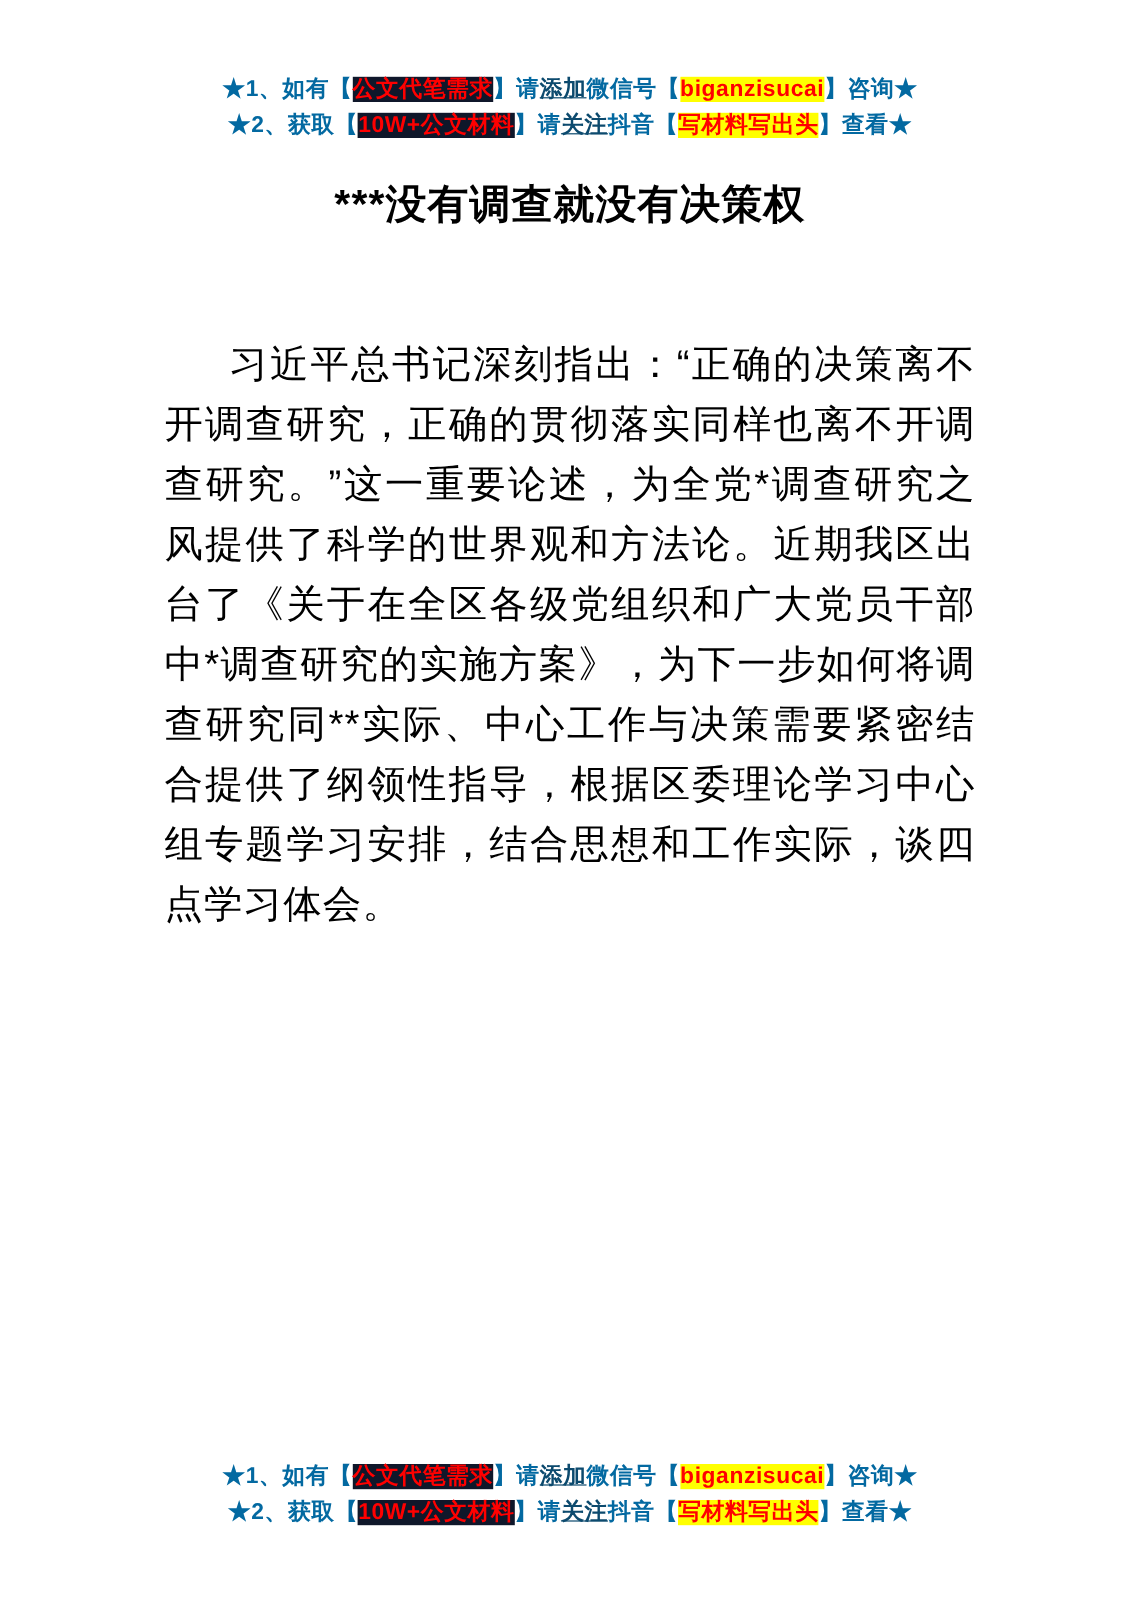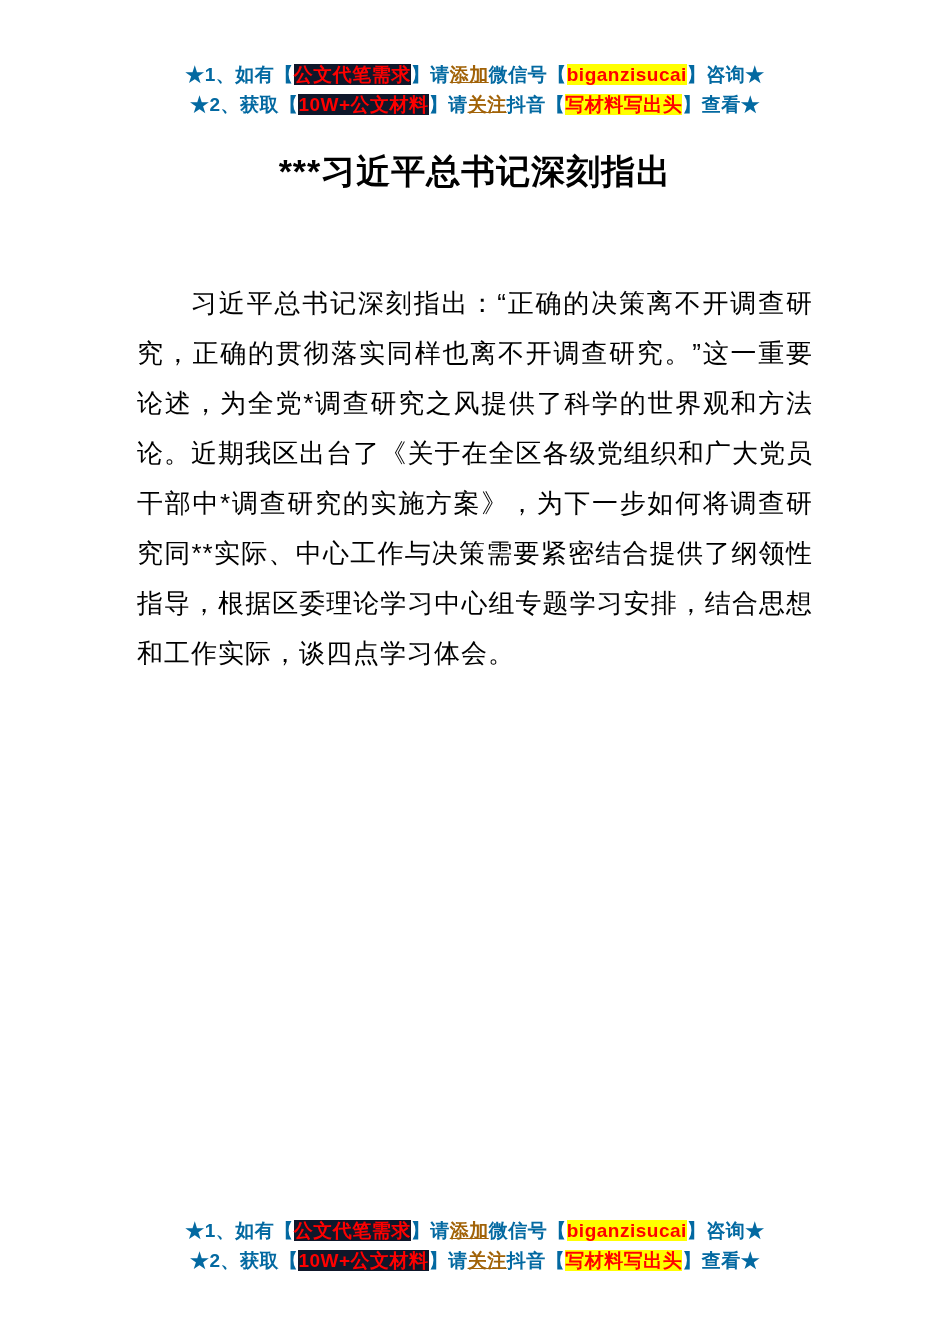--- a/index.html
+++ b/index.html
@@ -37,21 +37,21 @@
     right: 0;
   }
   .seg-plain {
     color: #0369a1;
   }
   .seg-red-highlight {
     color: #ff0000;
     background: #0f172a;
   }
   .seg-underline {
-    color: #a16207;
+    color: #0c4a6e;
     text-decoration: underline;
   }
   .seg-red-highlight-underline {
     color: #ff0000;
     background: #ffff00;
   }
   
   .doc-title {
     position: absolute;
     top: 148px;
@@ -63,40 +63,40 @@
     line-height: 46px;
     font-weight: 900;
     letter-spacing: 1px;
   }
   
   .doc-body {
     position: absolute;
     top: 278px;
     left: 137px;
     width: 676px;
-    font-size: 26px;
+    font-size: 32px;
     line-height: 50px;
     letter-spacing: 1px;
     text-align: justify;
     font-weight: normal;
   }
   .doc-body p {
     margin: 0 0 50px 0;
     text-indent: 54px;
   }
 </style>
 </head>
 <body>
 
 <header class="promo promo-top">
   <div class="promo-line"><span class="seg seg-plain">★1、如有【</span><span class="seg seg-red-highlight">公文代笔需求</span><span class="seg seg-plain">】请</span><span class="seg seg-underline">添加</span><span class="seg seg-plain">微信号【</span><span class="seg seg-red-highlight-underline">biganzisucai</span><span class="seg seg-plain">】咨询★</span></div>
   <div class="promo-line"><span class="seg seg-plain">★2、获取【</span><span class="seg seg-red-highlight">10W+公文材料</span><span class="seg seg-plain">】请</span><span class="seg seg-underline">关注</span><span class="seg seg-plain">抖音【</span><span class="seg seg-red-highlight-underline">写材料写出头</span><span class="seg seg-plain">】查看★</span></div>
 </header>
 
-<h1 class="doc-title">***习近平总书记深刻指出</h1>
+<h1 class="doc-title">***没有调查就没有决策权</h1>
 
 <main class="doc-body">
   <p>习近平总书记深刻指出：“正确的决策离不开调查研究，正确的贯彻落实同样也离不开调查研究。”这一重要论述，为全党*调查研究之风提供了科学的世界观和方法论。近期我区出台了《关于在全区各级党组织和广大党员干部中*调查研究的实施方案》，为下一步如何将调查研究同**实际、中心工作与决策需要紧密结合提供了纲领性指导，根据区委理论学习中心组专题学习安排，结合思想和工作实际，谈四点学习体会。</p>
 </main>
 
 <footer class="promo promo-bottom">
   <div class="promo-line"><span class="seg seg-plain">★1、如有【</span><span class="seg seg-red-highlight">公文代笔需求</span><span class="seg seg-plain">】请</span><span class="seg seg-underline">添加</span><span class="seg seg-plain">微信号【</span><span class="seg seg-red-highlight-underline">biganzisucai</span><span class="seg seg-plain">】咨询★</span></div>
   <div class="promo-line"><span class="seg seg-plain">★2、获取【</span><span class="seg seg-red-highlight">10W+公文材料</span><span class="seg seg-plain">】请</span><span class="seg seg-underline">关注</span><span class="seg seg-plain">抖音【</span><span class="seg seg-red-highlight-underline">写材料写出头</span><span class="seg seg-plain">】查看★</span></div>
 </footer>
 

